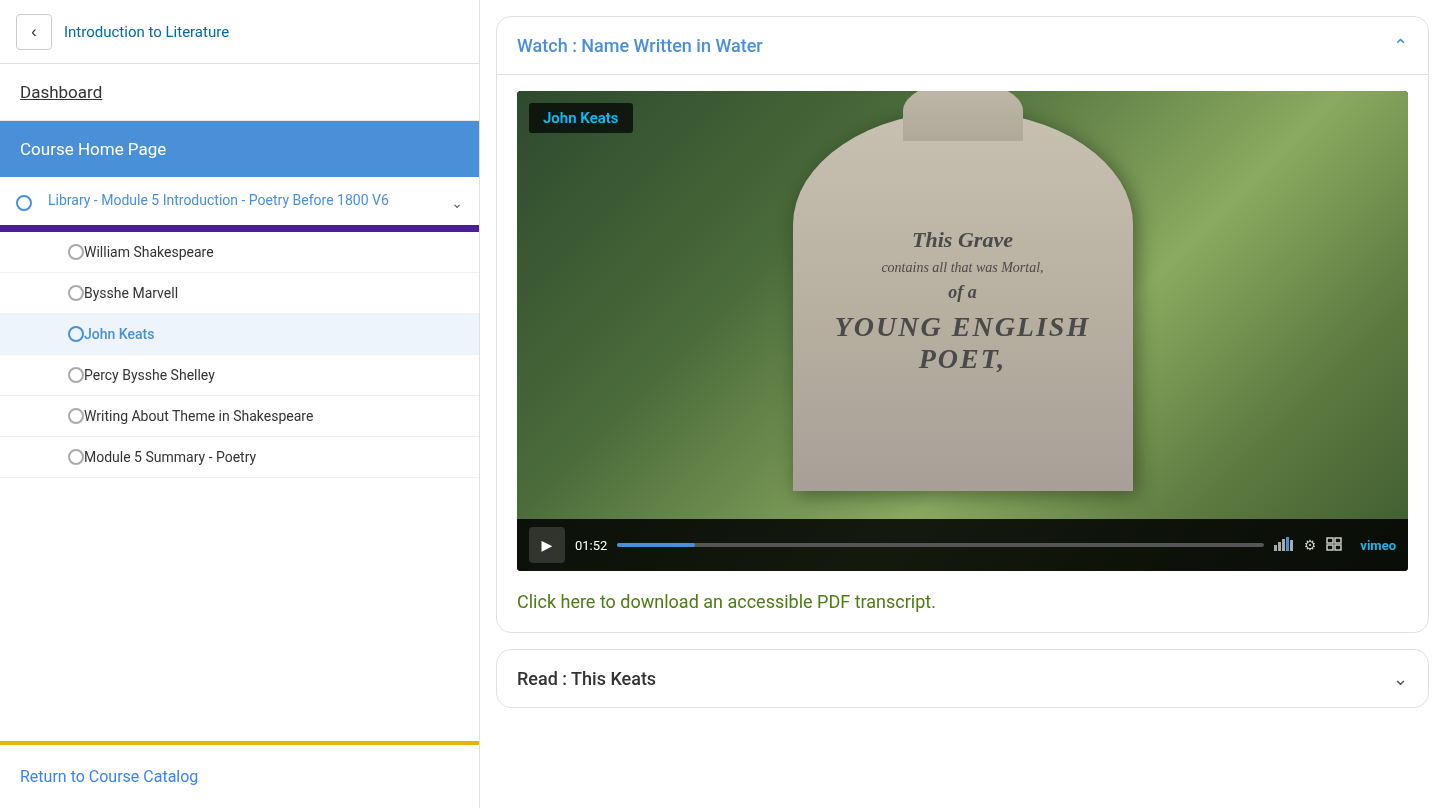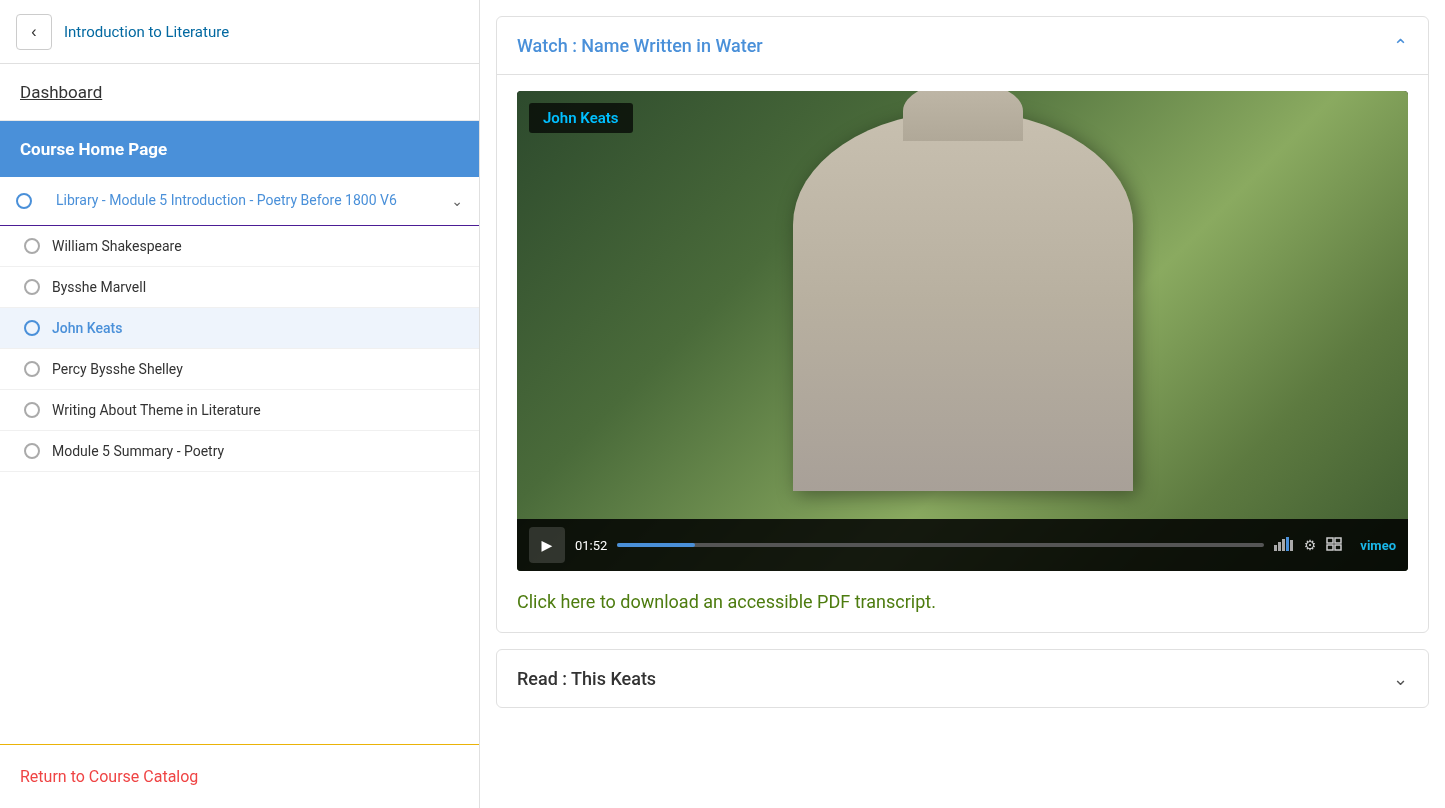--- a/index.html
+++ b/index.html
@@ -62,29 +62,29 @@
       border-bottom: 1px solid #e8e8e8;
       text-decoration: underline;
     }
 
     .sidebar-course-home {
       padding: 18px 20px;
       font-size: 17px;
       color: #fff;
       background: #4a90d9;
       cursor: pointer;
-      font-weight: 700;
+      font-weight: 400;
     }
 
     .sidebar-module {
       padding: 14px 16px;
-      border-bottom: 1px solid #4c1d95;
-      display: flex;
-      align-items: flex-start;
-      gap: 24px;
+      border-bottom: 7px solid #4c1d95;
+      display: flex;
+      align-items: flex-end;
+      gap: 16px;
       cursor: pointer;
     }
 
     .module-circle {
       width: 16px;
       height: 16px;
       border-radius: 50%;
       border: 2px solid #aaa;
       flex-shrink: 0;
       margin-top: 2px;
@@ -102,24 +102,23 @@
     }
 
     .module-chevron {
       color: #666;
       font-size: 14px;
       flex-shrink: 0;
       margin-top: 2px;
     }
 
     .sidebar-item {
-      padding: 12px 16px 12px 24px;
+      padding: 12px 16px 12px 68px;
       border-bottom: 1px solid #f0f0f0;
       display: flex;
-      gap: 12px;
       cursor: pointer;
     }
 
     .sidebar-item.active-item {
       background: #eef4fc;
     }
 
     .item-circle {
       width: 16px;
       height: 16px;
@@ -140,37 +139,37 @@
 
     .item-label.active {
       color: #4a90d9;
       font-weight: 500;
     }
 
     .sidebar-return {
       margin-top: auto;
       padding: 22px 20px;
       font-size: 16px;
-      color: #ef4444;
-      cursor: pointer;
-      border-top: 1px solid #eab308;
+      color: #3b82f6;
+      cursor: pointer;
+      border-top: 4px solid #eab308;
       background: #fff;
     }
 
     
     #main {
       flex: 1;
       overflow-y: auto;
       background: #fff;
       padding: 0;
     }
 
     .content-section {
       border: 1px solid #e0e0e0;
-      border-radius: 6px;
+      border-radius: 15px;
       margin: 16px;
       overflow: hidden;
       background: #fff;
     }
 
     .section-header {
       padding: 18px 20px;
       display: flex;
       align-items: center;
       justify-content: space-between;
@@ -412,21 +411,21 @@
     <span class="item-label active">John Keats</span>
   </div>
 
   <div class="sidebar-item">
     <div class="item-circle"></div>
     <span class="item-label">Percy Bysshe Shelley</span>
   </div>
 
   <div class="sidebar-item">
     <div class="item-circle"></div>
-    <span class="item-label">Writing About Theme in Literature</span>
+    <span class="item-label">Writing About Theme in Shakespeare</span>
   </div>
 
   <div class="sidebar-item">
     <div class="item-circle"></div>
     <span class="item-label">Module 5 Summary - Poetry</span>
   </div>
 
   <div class="sidebar-return">Return to Course Catalog</div>
 </div>
 
@@ -437,20 +436,26 @@
       <span class="section-title">Watch : Name Written in Water</span>
       <span class="section-chevron">⌃</span>
     </div>
 
     <div class="video-container">
       <div class="video-bg">
 
         <div class="gravestone-overlay">
           <div class="gravestone">
             <div class="gravestone-top"></div>
+            <div class="gravestone-text">
+              <div class="line1">This Grave</div>
+              <div class="line2">contains all that was Mortal,</div>
+              <div class="line3">of a</div>
+              <div class="line4">YOUNG ENGLISH POET,</div>
+            </div>
           </div>
         </div>
 
         <div class="john-keats-badge">John Keats</div>
 
         <div class="video-controls">
           <button class="play-btn">▶</button>
           <span class="time-display">01:52</span>
           <div class="progress-bar">
             <div class="progress-fill" style="width: 12%;"></div>

